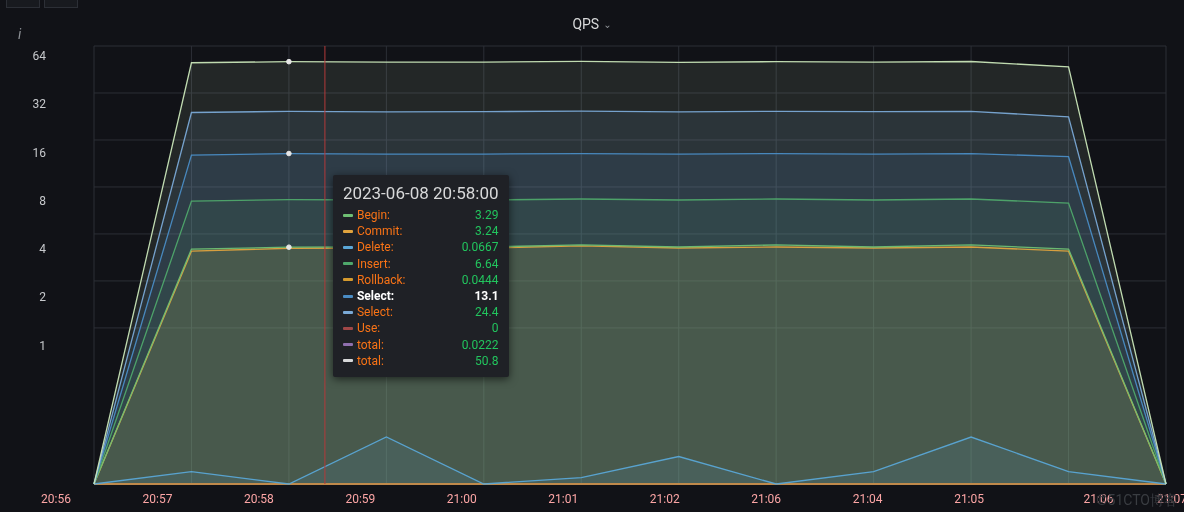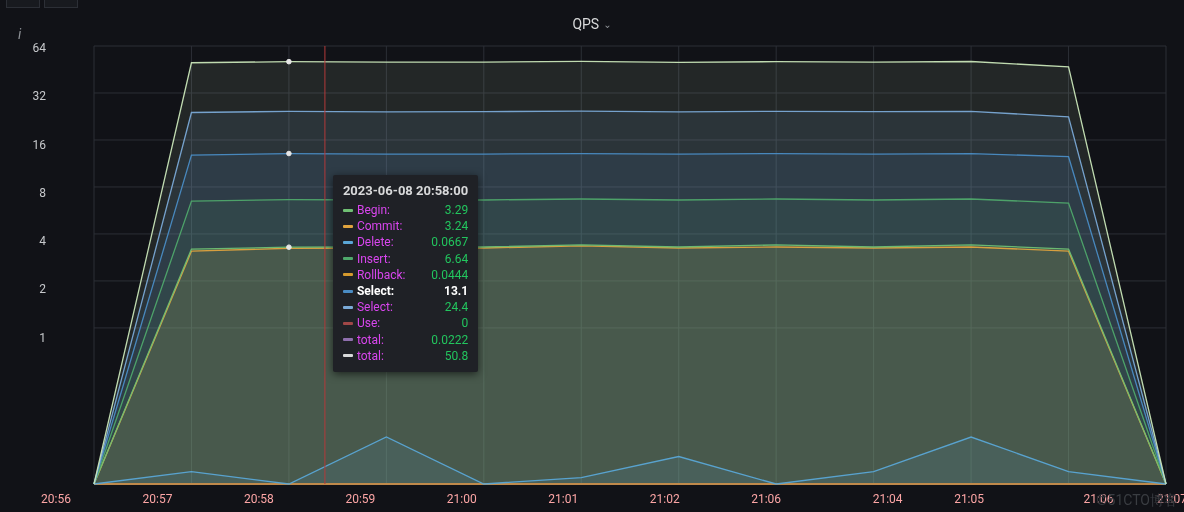--- a/index.html
+++ b/index.html
@@ -70,21 +70,21 @@
     }
     svg.chart {
       width: 100%;
       height: 100%;
       display: block;
     }
     .grid line { stroke: #2c2f36; stroke-width: 1; }
     .y-labels {
       position: absolute;
       left: 0;
-      top: 48px;
+      top: 56px;
       bottom: 22px;
       width: 52px;
       padding-left: 32px;
     }
     .y-label {
       position: absolute;
       right: 6px;
       transform: translateY(-50%);
       color: #c7c9cc;
       font-size: 12px;
@@ -113,22 +113,22 @@
     .tooltip {
       position: absolute;
       background: #1f2126;
       border-radius: 2px;
       padding: 8px 10px;
       box-shadow: 0 2px 8px rgba(0,0,0,0.6);
       min-width: 110px;
     }
     .tooltip-title {
       color: #d8d9da;
-      font-weight: 700;
-      font-size: 13px;
+      font-weight: 400;
+      font-size: 17px;
       margin-bottom: 4px;
       white-space: nowrap;
     }
     .tooltip-row {
       display: flex;
       align-items: center;
       justify-content: space-between;
       gap: 12px;
       line-height: 1.35;
     }
@@ -136,21 +136,21 @@
       display: flex;
       align-items: center;
       gap: 4px;
     }
     .swatch {
       display: inline-block;
       width: 10px;
       height: 3px;
       border-radius: 1px;
     }
-    .tooltip-name { color: #d946ef; }
+    .tooltip-name { color: #f97316; }
     .tooltip-val { color: #22c55e; font-variant-numeric: tabular-nums; }
     .tooltip-row.selected .tooltip-name,
     .tooltip-row.selected .tooltip-val { font-weight: 700; color: #fff; }
     .watermark {
       position:absolute;
       right:6px;
       bottom:2px;
       color:#3a3d42;
       font-size:14px;
     }
@@ -234,21 +234,21 @@
   </div>
   <div class="x-labels" id="x-labels">
       <div class="x-label" style="left: 0%;">20:56</div>
       <div class="x-label" style="left: 9.09091%;">20:57</div>
       <div class="x-label" style="left: 18.1818%;">20:58</div>
       <div class="x-label" style="left: 27.2727%;">20:59</div>
       <div class="x-label" style="left: 36.3636%;">21:00</div>
       <div class="x-label" style="left: 45.4545%;">21:01</div>
       <div class="x-label" style="left: 54.5455%;">21:02</div>
       <div class="x-label" style="left: 63.6364%;">21:06</div>
-      <div class="x-label" style="left: 72.7273%; margin-left: 20px;">21:04</div>
+      <div class="x-label" style="left: 72.7273%;">21:04</div>
       <div class="x-label" style="left: 81.8182%;">21:05</div>
       <div class="x-label" style="left: 90.9091%; margin-left: 28px;">21:06</div>
       <div class="x-label" style="left: 100%;">21:07</div>
     </div>
 
   <div class="tooltip" id="tooltip" style="left: 332.909px; top: 175px;">
     <div class="tooltip-title">2023-06-08 20:58:00</div>
     <div id="tooltip-rows">
         <div class="tooltip-row">
           <span class="tooltip-left">

